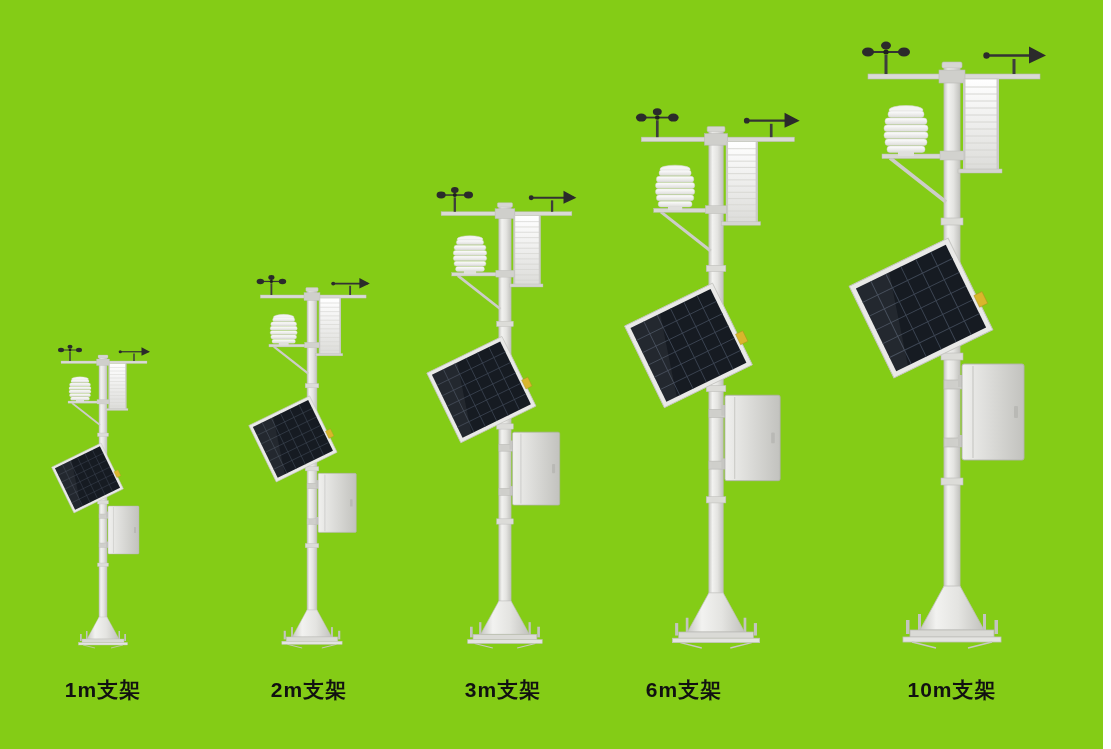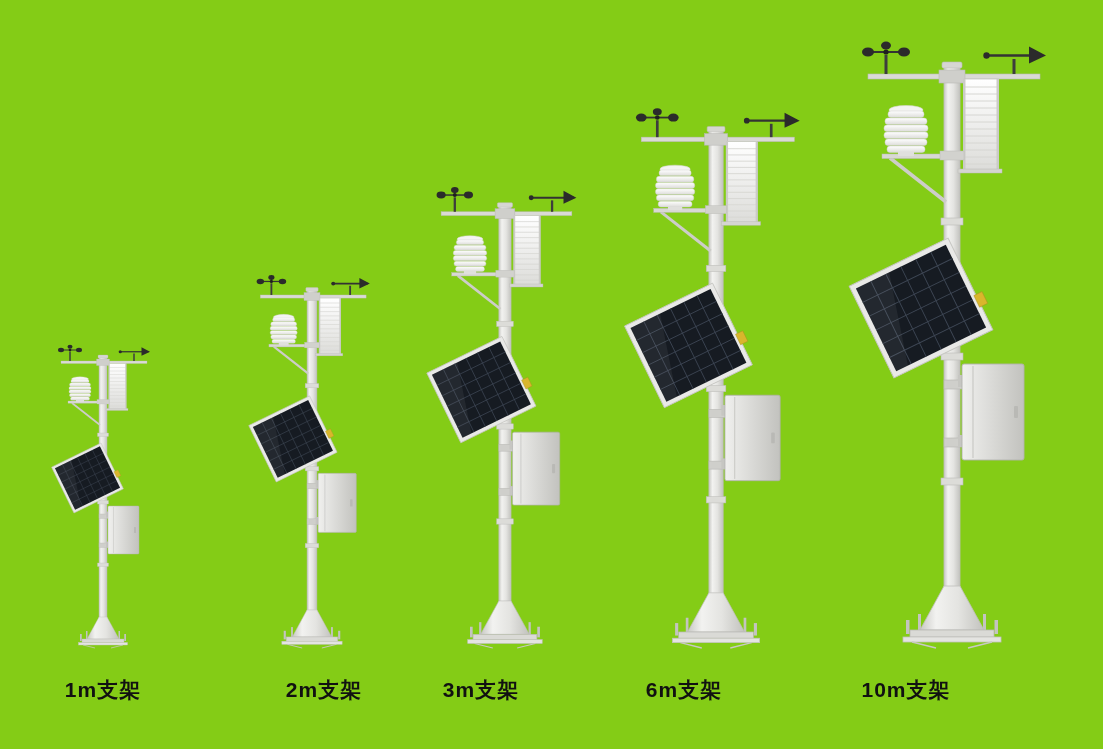--- a/index.html
+++ b/index.html
@@ -160,18 +160,18 @@
     </defs>
 
     <use href="#station" transform="translate(50,328) scale(0.5)"></use>
     <use href="#station" transform="translate(246.8,254.4) scale(0.615)"></use>
     <use href="#station" transform="translate(424.4,161.6) scale(0.76)"></use>
     <use href="#station" transform="translate(621.7,78.4) scale(0.89)"></use>
     <use href="#station" transform="translate(846,8) scale(1)"></use>
   </svg>
 
   <div class="station-label" style="left:103px">1m支架</div>
-  <div class="station-label" style="left:324px">2m支架</div>
-  <div class="station-label" style="left:481px">3m支架</div>
+  <div class="station-label" style="left:309px">2m支架</div>
+  <div class="station-label" style="left:503px">3m支架</div>
   <div class="station-label" style="left:684px">6m支架</div>
-  <div class="station-label" style="left:906px">10m支架</div>
+  <div class="station-label" style="left:952px">10m支架</div>
 
 </div>
 
 </body></html>

